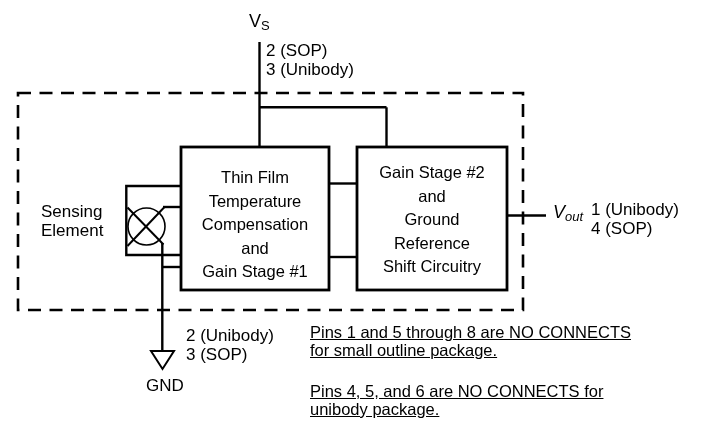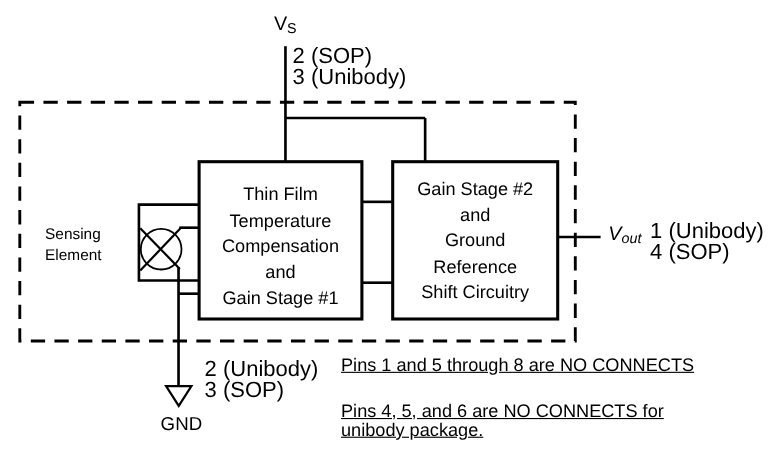--- a/index.html
+++ b/index.html
@@ -9,22 +9,22 @@
     height: 430px;
     background: var(--background, #ffffff);
     color: var(--text, #000000);
     font-family: "Liberation Sans", sans-serif;
     overflow: hidden;
   }
   .diagram-svg { position: absolute; left: 0; top: 0; }
   .txt { position: absolute; white-space: nowrap; }
   .rail-label { font-size: 18px; line-height: 20px; }
   .rail-label .sub { font-size: 13px; position: relative; top: 3px; }
-  .pin-list { font-size: 20px; line-height: 18.5px; }
-  .sensing-label { font-size: 14px; line-height: 18.5px; }
+  .pin-list { font-size: 17px; line-height: 18.5px; }
+  .sensing-label { font-size: 17px; line-height: 18.5px; }
   .gnd-label { font-size: 17px; line-height: 18px; }
   .block-text {
     position: absolute;
     display: flex;
     flex-direction: column;
     justify-content: center;
     align-items: center;
     text-align: center;
     font-size: 16.5px;
     line-height: 23.5px;
@@ -105,20 +105,21 @@
   <div class="txt pin-list" style="left:186px; top:327px;">
     <div>2 (Unibody)</div>
     <div>3 (SOP)</div>
   </div>
 
   <div class="txt gnd-label" style="left:146px; top:377px;">GND</div>
 
   <div class="notes" style="left:310px; top:324px;">
     <p>
       <span>Pins 1 and 5 through 8 are NO CONNECTS</span><br>
+      <span>for small outline package.</span>
     </p>
     <p>
       <span>Pins 4, 5, and 6 are NO CONNECTS for</span><br>
       <span>unibody package.</span>
     </p>
   </div>
 
 </div>
 
 </body></html>

